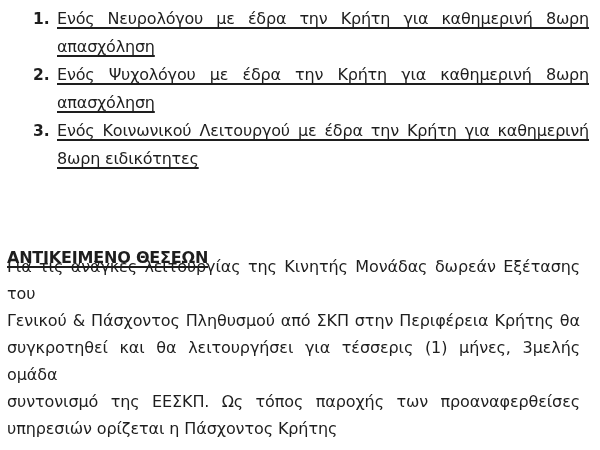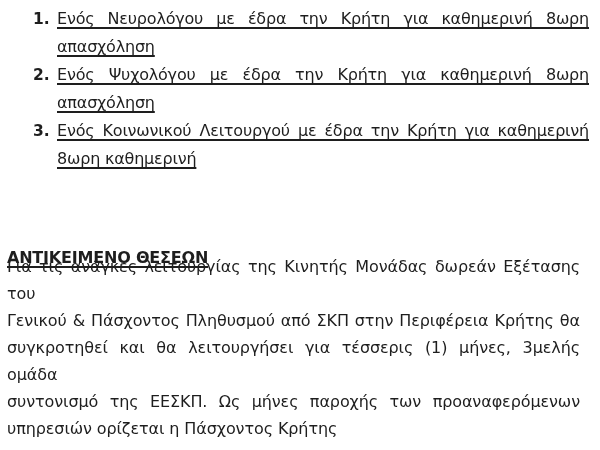--- a/index.html
+++ b/index.html
@@ -90,29 +90,29 @@
 
     <div class="list-item">
       <span class="num">2.</span>
       <div class="item-line jline">Ενός Ψυχολόγου με έδρα την Κρήτη για καθημερινή 8ωρη</div>
       <div class="item-line lline">απασχόληση</div>
     </div>
 
     <div class="list-item">
       <span class="num">3.</span>
       <div class="item-line jline">Ενός Κοινωνικού Λειτουργού με έδρα την Κρήτη για καθημερινή</div>
-      <div class="item-line lline">8ωρη καθημερινή</div>
+      <div class="item-line lline">8ωρη ειδικότητες</div>
     </div>
 
   </div>
 
   <div class="heading">ΑΝΤΙΚΕΙΜΕΝΟ ΘΕΣΕΩΝ</div>
 
   <div class="paragraph">
     <div class="para-line jline">Για τις ανάγκες λειτουργίας της Κινητής Μονάδας δωρεάν Εξέτασης του</div>
     <div class="para-line jline">Γενικού &amp; Πάσχοντος Πληθυσμού από ΣΚΠ στην Περιφέρεια Κρήτης  θα</div>
     <div class="para-line jline">συγκροτηθεί και θα λειτουργήσει για τέσσερις (1) μήνες, 3μελής ομάδα</div>
-    <div class="para-line jline">συντονισμό της ΕΕΣΚΠ. Ως μήνες παροχής των προαναφερόμενων</div>
+    <div class="para-line jline">συντονισμό της ΕΕΣΚΠ. Ως τόπος παροχής των προαναφερθείσες</div>
     <div class="para-line lline">υπηρεσιών ορίζεται η Πάσχοντος Κρήτης</div>
   </div>
 
 
 </div>
 
 </body></html>

